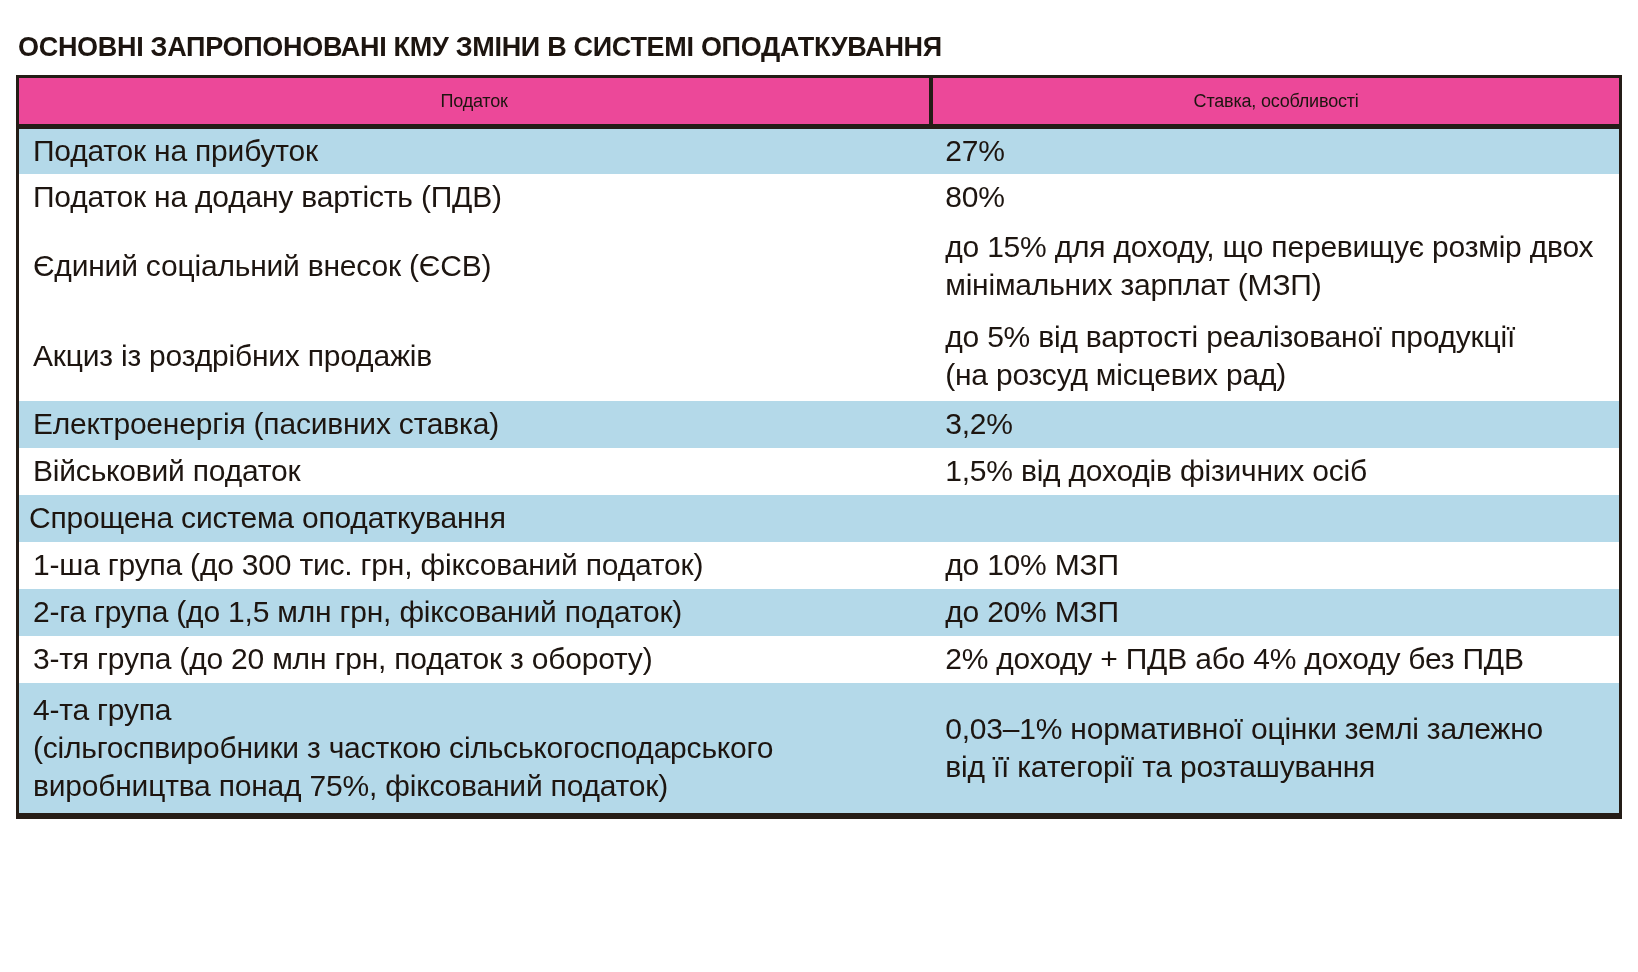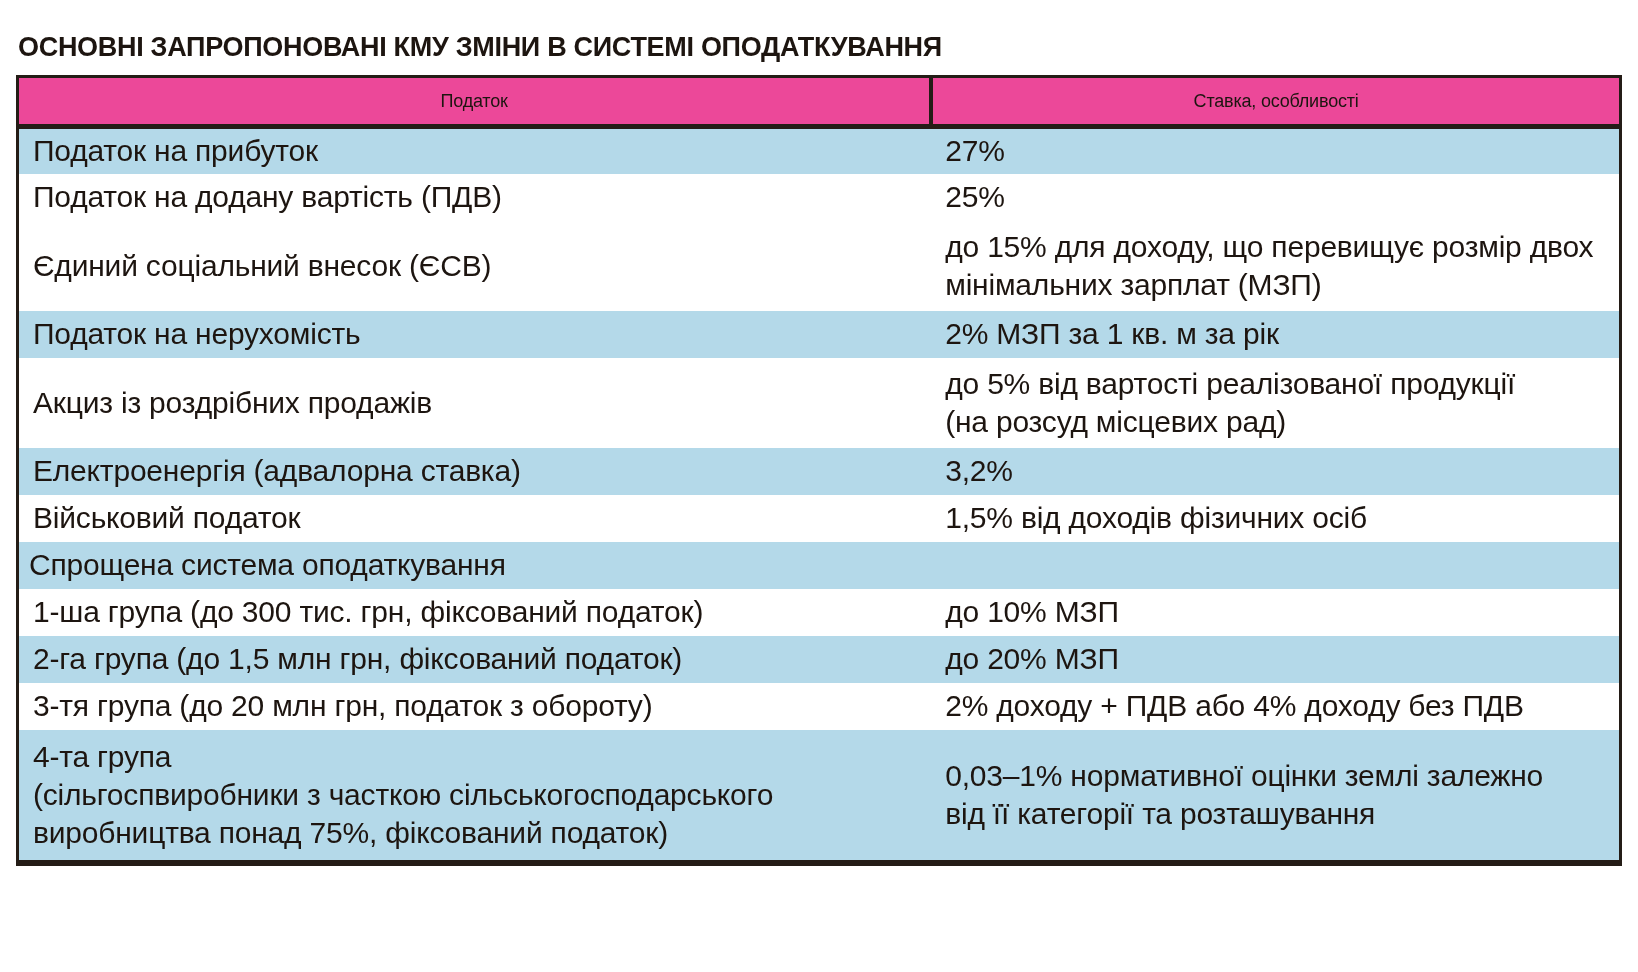--- a/index.html
+++ b/index.html
@@ -77,38 +77,34 @@
         <th>Ставка, особливості</th>
       </tr>
     </thead>
     <tbody>
       <tr class="h1 blue">
         <td>Податок на прибуток</td>
         <td>27%</td>
       </tr>
       <tr class="h1">
         <td>Податок на додану вартість (ПДВ)</td>
-        <td>25%</td>
+        <td>80%</td>
       </tr>
       <tr class="h2">
         <td>Єдиний соціальний внесок (ЄСВ)</td>
         <td>до 15% для доходу, що перевищує розмір двох
 мінімальних зарплат (МЗП)</td>
-      </tr>
-      <tr class="h1 blue">
-        <td>Податок на нерухомість</td>
-        <td>2% МЗП за 1 кв. м за рік</td>
       </tr>
       <tr class="h2">
         <td>Акциз із роздрібних продажів</td>
         <td>до 5% від вартості реалізованої продукції
 (на розсуд місцевих рад)</td>
       </tr>
       <tr class="h1 blue">
-        <td>Електроенергія (адвалорна ставка)</td>
+        <td>Електроенергія (пасивних ставка)</td>
         <td>3,2%</td>
       </tr>
       <tr class="h1">
         <td>Військовий податок</td>
         <td>1,5% від доходів фізичних осіб</td>
       </tr>
       <tr class="h1 blue section-row">
         <td colspan="2">Спрощена система оподаткування</td>
       </tr>
       <tr class="h1">

